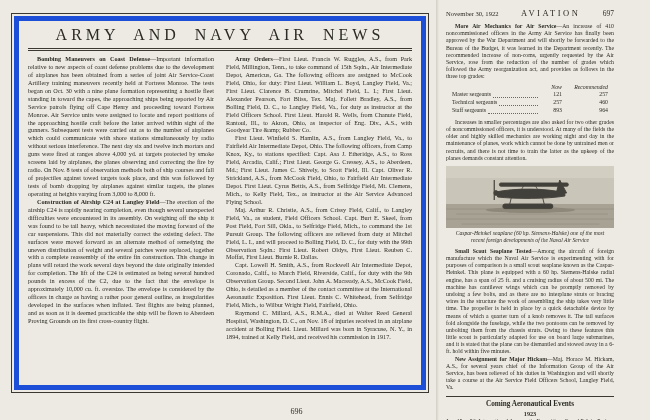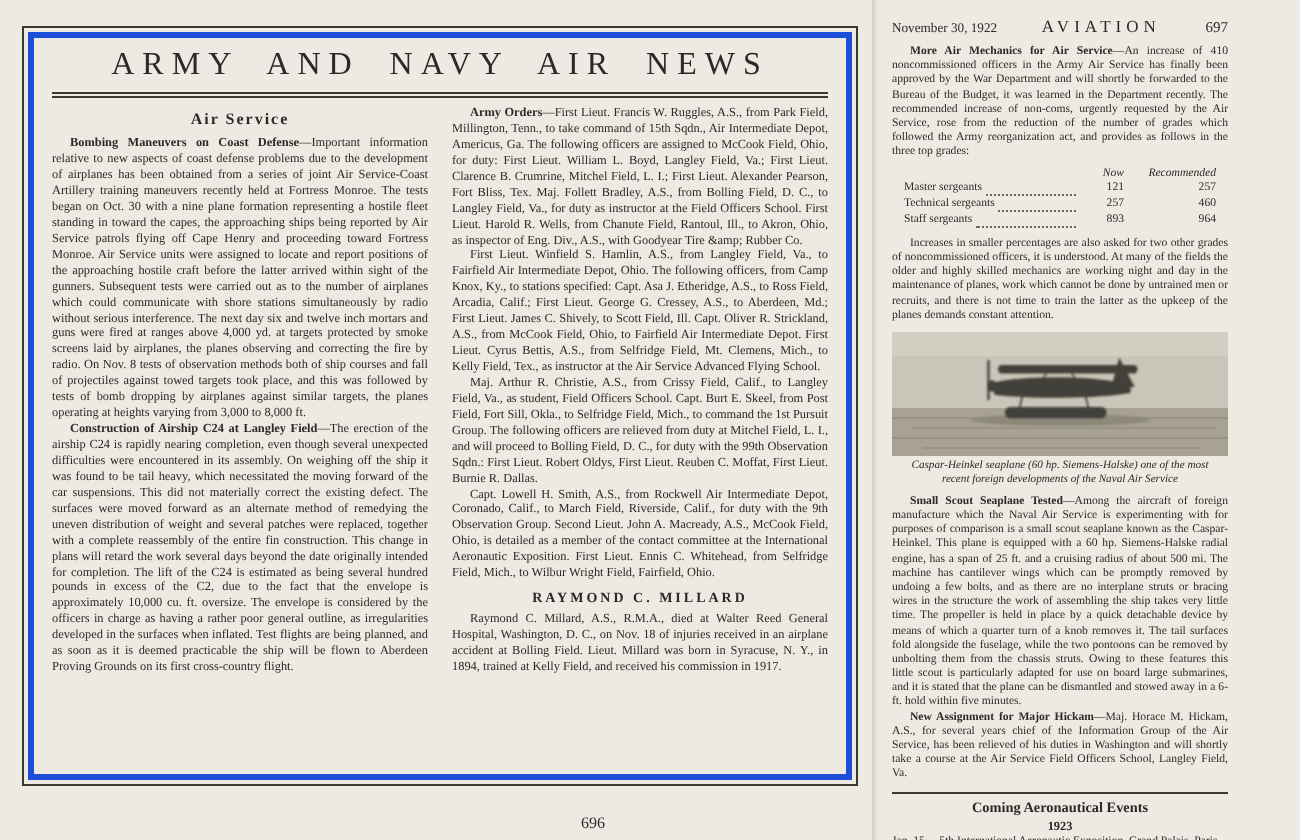--- a/index.html
+++ b/index.html
@@ -9,21 +9,21 @@
     color:#2b2a24;
     font-family:"Liberation Serif","DejaVu Serif",serif;
     overflow:hidden;
     position:relative;
   }
   .spread { position:absolute; inset:0; display:flex; }
 
   
   .page-left { width:436px; height:420px; position:relative; padding:14px 8px 0 12px; }
   .news-box {
-    border:3px solid #1d4ed8;
+    border:5px solid #1d4ed8;
     outline:1px solid #3a3831;
     outline-offset:2px;
     margin:2px;
     height:374px;
     padding:5px 9px 4px;
     overflow:hidden;
   }
   .box-title {
     text-align:center;
     font-size:16px;
@@ -77,31 +77,29 @@
 <body>
 
 <div class="spread">
 
   <div class="page-left">
     <div class="news-box">
       <div class="box-title">ARMY AND NAVY AIR NEWS</div>
       <div class="columns">
 
         <div class="col">
-          <div class="sec-heading">Air Service</div>
           <p class="para"><b class="lead">Bombing Maneuvers on Coast Defense</b><span>—Important information relative to new aspects of coast defense problems due to the development of airplanes has been obtained from a series of joint Air Service-Coast Artillery training maneuvers recently held at Fortress Monroe. The tests began on Oct. 30 with a nine plane formation representing a hostile fleet standing in toward the capes, the approaching ships being reported by Air Service patrols flying off Cape Henry and proceeding toward Fortress Monroe. Air Service units were assigned to locate and report positions of the approaching hostile craft before the latter arrived within sight of the gunners. Subsequent tests were carried out as to the number of airplanes which could communicate with shore stations simultaneously by radio without serious interference. The next day six and twelve inch mortars and guns were fired at ranges above 4,000 yd. at targets protected by smoke screens laid by airplanes, the planes observing and correcting the fire by radio. On Nov. 8 tests of observation methods both of ship courses and fall of projectiles against towed targets took place, and this was followed by tests of bomb dropping by airplanes against similar targets, the planes operating at heights varying from 3,000 to 8,000 ft.</span></p>
           <p class="para"><b class="lead">Construction of Airship C24 at Langley Field</b><span>—The erection of the airship C24 is rapidly nearing completion, even though several unexpected difficulties were encountered in its assembly. On weighing off the ship it was found to be tail heavy, which necessitated the moving forward of the car suspensions. This did not materially correct the existing defect. The surfaces were moved forward as an alternate method of remedying the uneven distribution of weight and several patches were replaced, together with a complete reassembly of the entire fin construction. This change in plans will retard the work several days beyond the date originally intended for completion. The lift of the C24 is estimated as being several hundred pounds in excess of the C2, due to the fact that the envelope is approximately 10,000 cu. ft. oversize. The envelope is considered by the officers in charge as having a rather poor general outline, as irregularities developed in the surfaces when inflated. Test flights are being planned, and as soon as it is deemed practicable the ship will be flown to Aberdeen Proving Grounds on its first cross-country flight.</span></p>
         </div>
 
         <div class="col">
           <p class="para"><b class="lead">Army Orders</b><span>—First Lieut. Francis W. Ruggles, A.S., from Park Field, Millington, Tenn., to take command of 15th Sqdn., Air Intermediate Depot, Americus, Ga. The following officers are assigned to McCook Field, Ohio, for duty: First Lieut. William L. Boyd, Langley Field, Va.; First Lieut. Clarence B. Crumrine, Mitchel Field, L. I.; First Lieut. Alexander Pearson, Fort Bliss, Tex. Maj. Follett Bradley, A.S., from Bolling Field, D. C., to Langley Field, Va., for duty as instructor at the Field Officers School. First Lieut. Harold R. Wells, from Chanute Field, Rantoul, Ill., to Akron, Ohio, as inspector of Eng. Div., A.S., with Goodyear Tire &amp;amp; Rubber Co.</span></p>
           <p class="para"><span>First Lieut. Winfield S. Hamlin, A.S., from Langley Field, Va., to Fairfield Air Intermediate Depot, Ohio. The following officers, from Camp Knox, Ky., to stations specified: Capt. Asa J. Etheridge, A.S., to Ross Field, Arcadia, Calif.; First Lieut. George G. Cressey, A.S., to Aberdeen, Md.; First Lieut. James C. Shively, to Scott Field, Ill. Capt. Oliver R. Strickland, A.S., from McCook Field, Ohio, to Fairfield Air Intermediate Depot. First Lieut. Cyrus Bettis, A.S., from Selfridge Field, Mt. Clemens, Mich., to Kelly Field, Tex., as instructor at the Air Service Advanced Flying School.</span></p>
           <p class="para"><span>Maj. Arthur R. Christie, A.S., from Crissy Field, Calif., to Langley Field, Va., as student, Field Officers School. Capt. Burt E. Skeel, from Post Field, Fort Sill, Okla., to Selfridge Field, Mich., to command the 1st Pursuit Group. The following officers are relieved from duty at Mitchel Field, L. I., and will proceed to Bolling Field, D. C., for duty with the 99th Observation Sqdn.: First Lieut. Robert Oldys, First Lieut. Reuben C. Moffat, First Lieut. Burnie R. Dallas.</span></p>
           <p class="para"><span>Capt. Lowell H. Smith, A.S., from Rockwell Air Intermediate Depot, Coronado, Calif., to March Field, Riverside, Calif., for duty with the 9th Observation Group. Second Lieut. John A. Macready, A.S., McCook Field, Ohio, is detailed as a member of the contact committee at the International Aeronautic Exposition. First Lieut. Ennis C. Whitehead, from Selfridge Field, Mich., to Wilbur Wright Field, Fairfield, Ohio.</span></p>
-          <div class="memorial-heading">Raymond C. Millard</div>
           <p class="para"><span>Raymond C. Millard, A.S., R.M.A., died at Walter Reed General Hospital, Washington, D. C., on Nov. 18 of injuries received in an airplane accident at Bolling Field. Lieut. Millard was born in Syracuse, N. Y., in 1894, trained at Kelly Field, and received his commission in 1917.</span></p>
         </div>
 
       </div>
     </div>
     <div class="page-num-left">696</div>
   </div>
 
   <div class="page-right">
 

